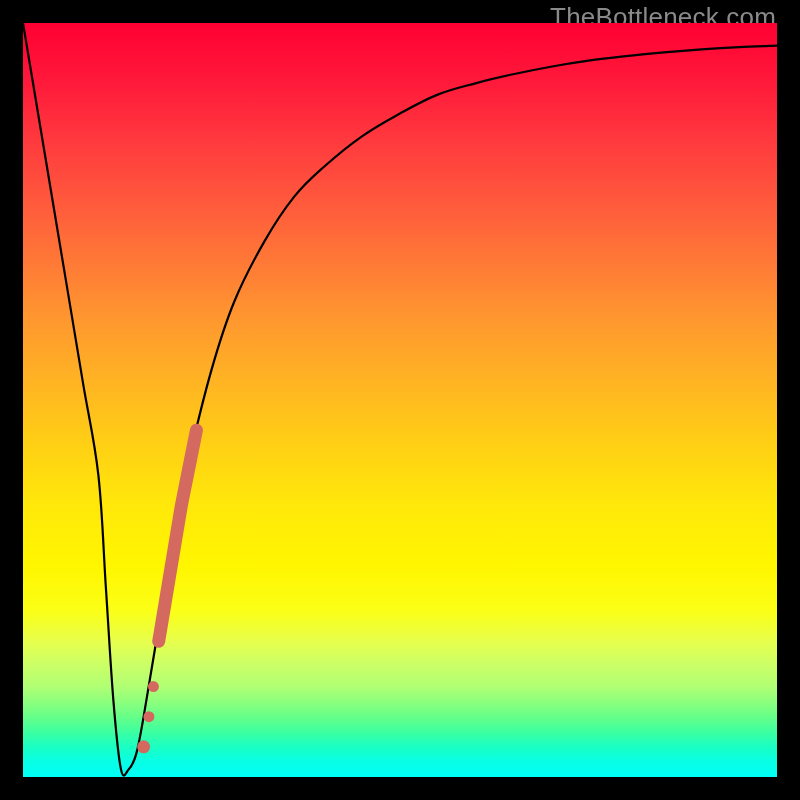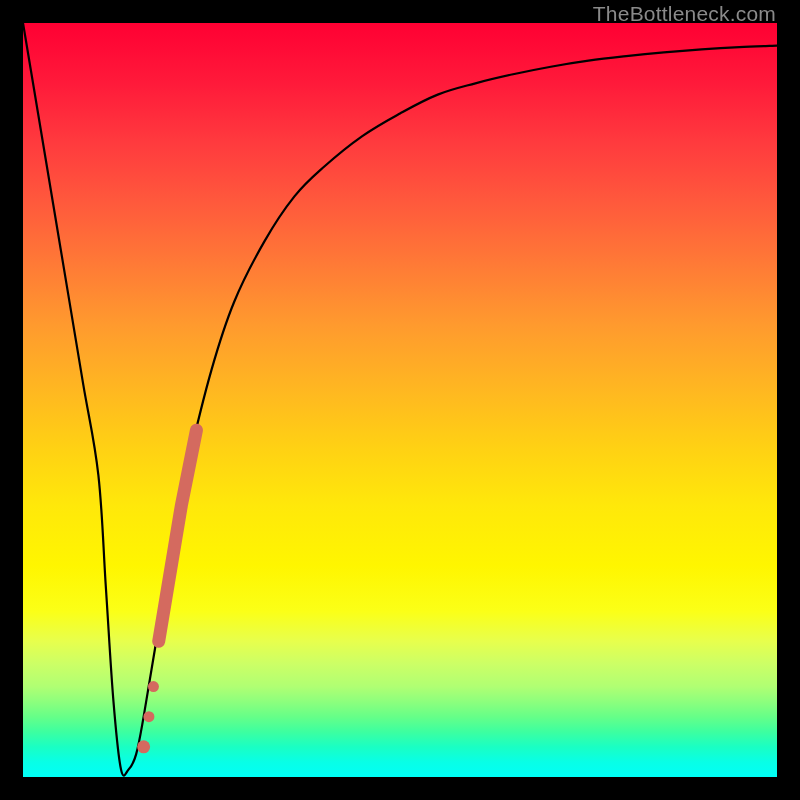--- a/index.html
+++ b/index.html
@@ -57,21 +57,21 @@
     position: absolute;
     inset: 0;
     width: 100%;
     height: 100%;
   }
   .watermark {
     position: absolute;
     top: 2px;
     right: 24px;
     color: #8a8a8a;
-    font-size: 21px;
+    font-size: 26px;
     font-weight: 500;
     letter-spacing: 0.2px;
     user-select: none;
   }
 </style>
 </head>
 <body>
 
 <div class="frame">
   <div class="watermark">TheBottleneck.com</div>

